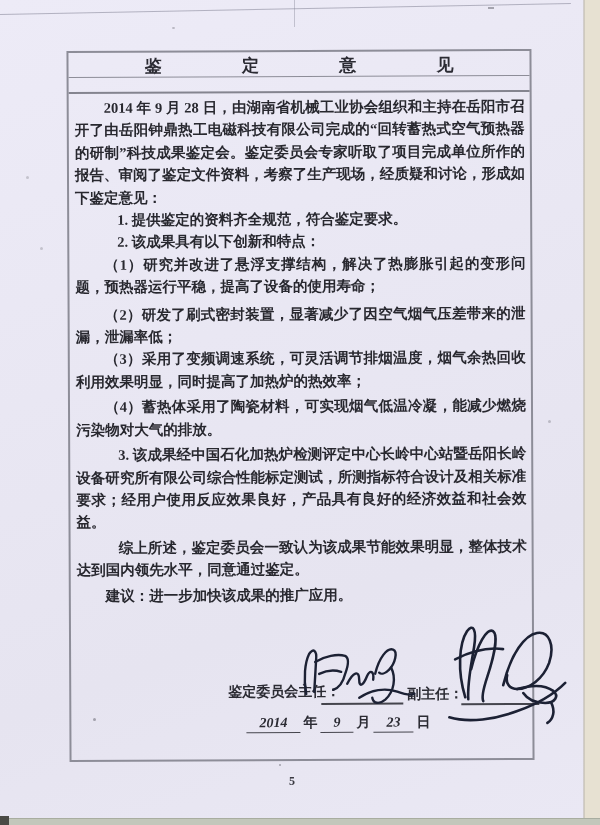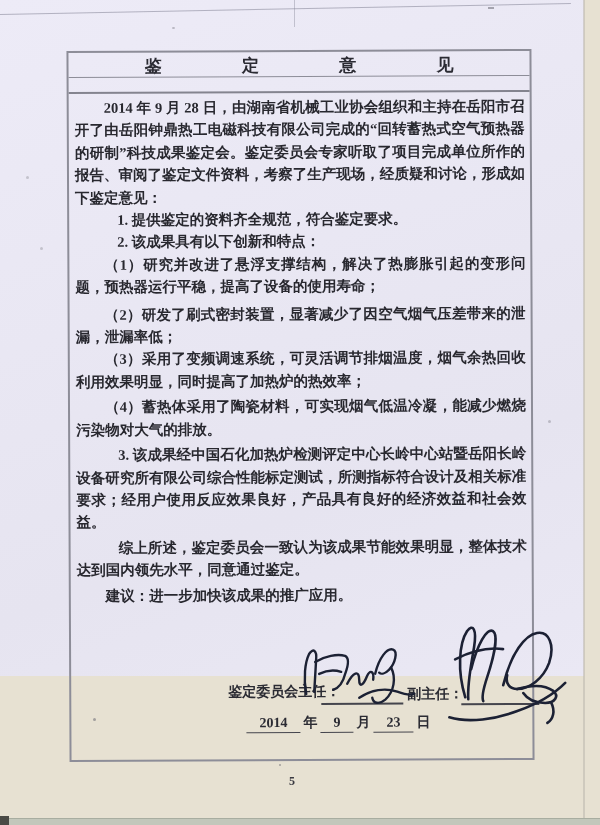--- a/index.html
+++ b/index.html
@@ -3,21 +3,21 @@
 <meta charset="utf-8">
 <style>
   html,body{margin:0;padding:0;}
   body{
     width:600px;height:825px;position:relative;overflow:hidden;
     background:#e7e1d2;
     font-family:"Liberation Serif","DejaVu Serif",serif;
   }
   
   .page{
-    position:absolute;left:0;top:0;width:584px;height:676px;
+    position:absolute;left:0;top:0;width:584px;height:818px;
     background:linear-gradient(160deg,#edebf7 0%,#e9e7f3 40%,#e6e4f0 70%,#eae8f4 100%);
   }
   .page-edge{
     position:absolute;left:583px;top:0;width:2px;height:818px;
     background:#c0bbb1;opacity:.6;
   }
   .scanner-strip{
     position:absolute;left:0;top:818px;width:600px;height:7px;
     background:#c3c7bb;border-top:1px solid #a8ada0;
   }
@@ -71,21 +71,21 @@
     position:absolute;font-size:14px;font-weight:600;color:#2b2b33;white-space:nowrap;
   }
   .sig-line{position:absolute;height:1.5px;background:#45454d;}
   .sig-svg{position:absolute;overflow:visible;}
   .date-row{
     position:absolute;left:175px;top:662px;
     font-size:14px;font-weight:600;color:#2b2b33;white-space:nowrap;
   }
   .date-num{
     display:inline-block;border-bottom:1.5px solid #45454d;
-    padding:0 13px 1px 13px;text-align:center;
+    padding:0 13px 1px 13px;text-align:center;font-style:italic;
   }
   .date-unit{display:inline-block;padding:0 3px;}
 
   .page-number{
     position:absolute;left:0;top:774px;width:584px;
     text-align:center;font-size:12px;color:#3a3a42;font-weight:600;
   }
 </style>
 </head>
 <body>

